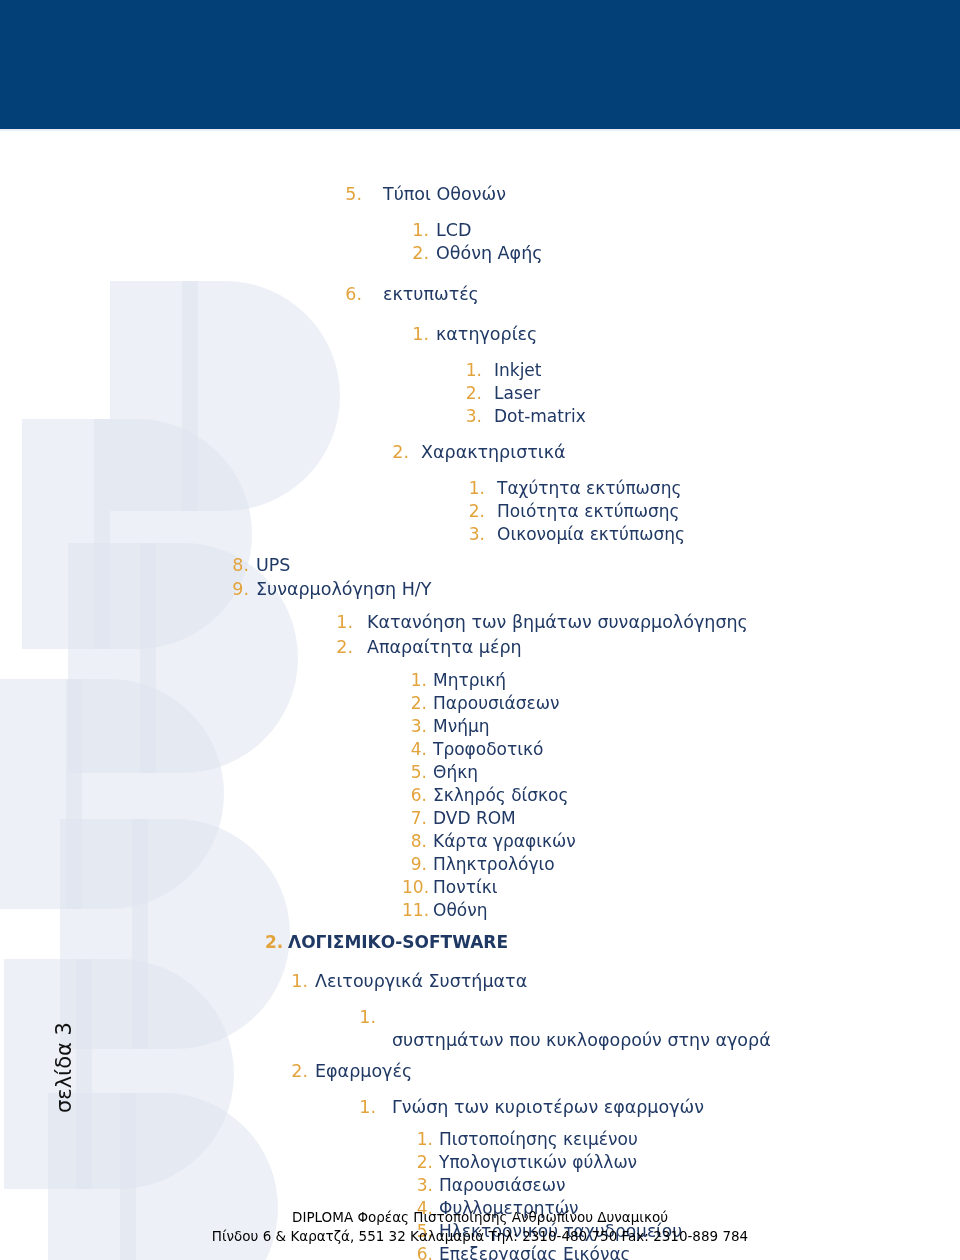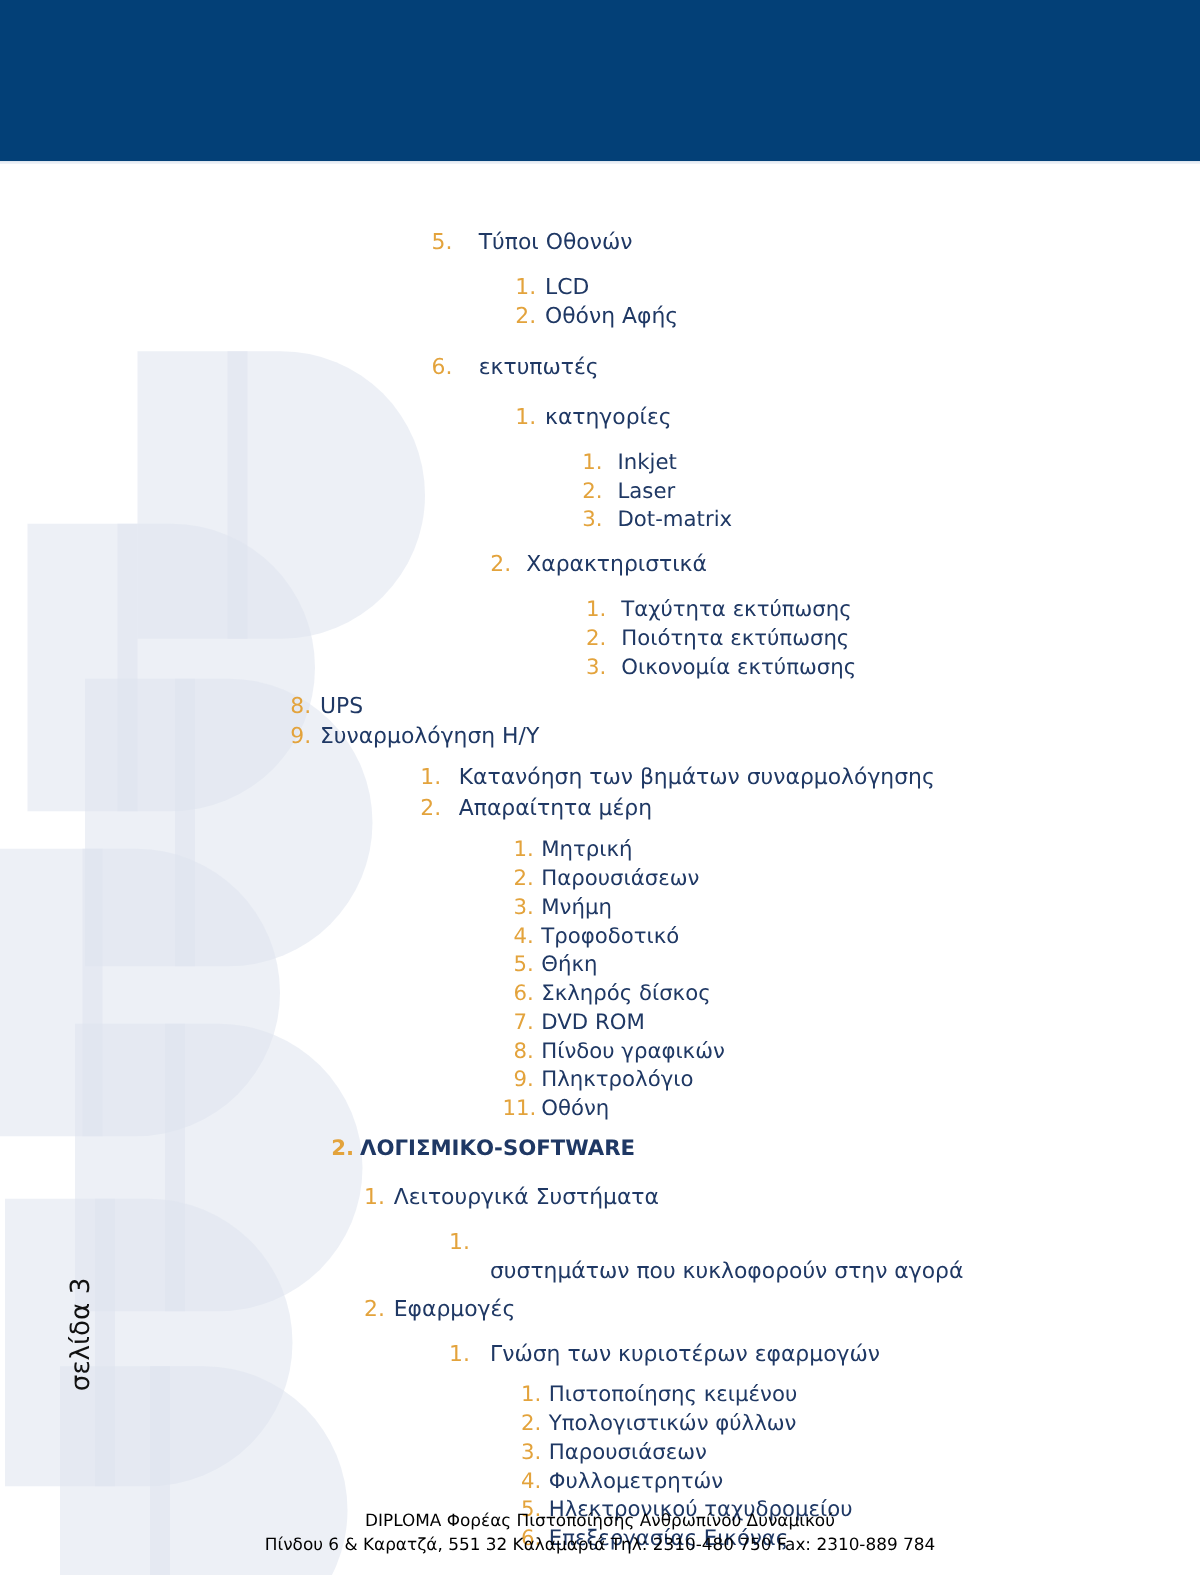--- a/index.html
+++ b/index.html
@@ -404,25 +404,29 @@
   <div class="oitem lv6">
     <span class="num">6.</span>
     <span class="txt">Σκληρός δίσκος</span>
   </div>
   <div class="oitem lv6">
     <span class="num">7.</span>
     <span class="txt">DVD ROM</span>
   </div>
   <div class="oitem lv6">
     <span class="num">8.</span>
-    <span class="txt">Πίνδου γραφικών</span>
+    <span class="txt">Κάρτα γραφικών</span>
   </div>
   <div class="oitem lv6">
     <span class="num">9.</span>
     <span class="txt">Πληκτρολόγιο</span>
+  </div>
+  <div class="oitem lv6">
+    <span class="num">10.</span>
+    <span class="txt">Ποντίκι</span>
   </div>
   <div class="oitem lv6">
     <span class="num">11.</span>
     <span class="txt">Οθόνη</span>
   </div>
 
   <div style="height:6px"></div>
 
   <div class="oitem lv7">
     <span class="num">2.</span>

